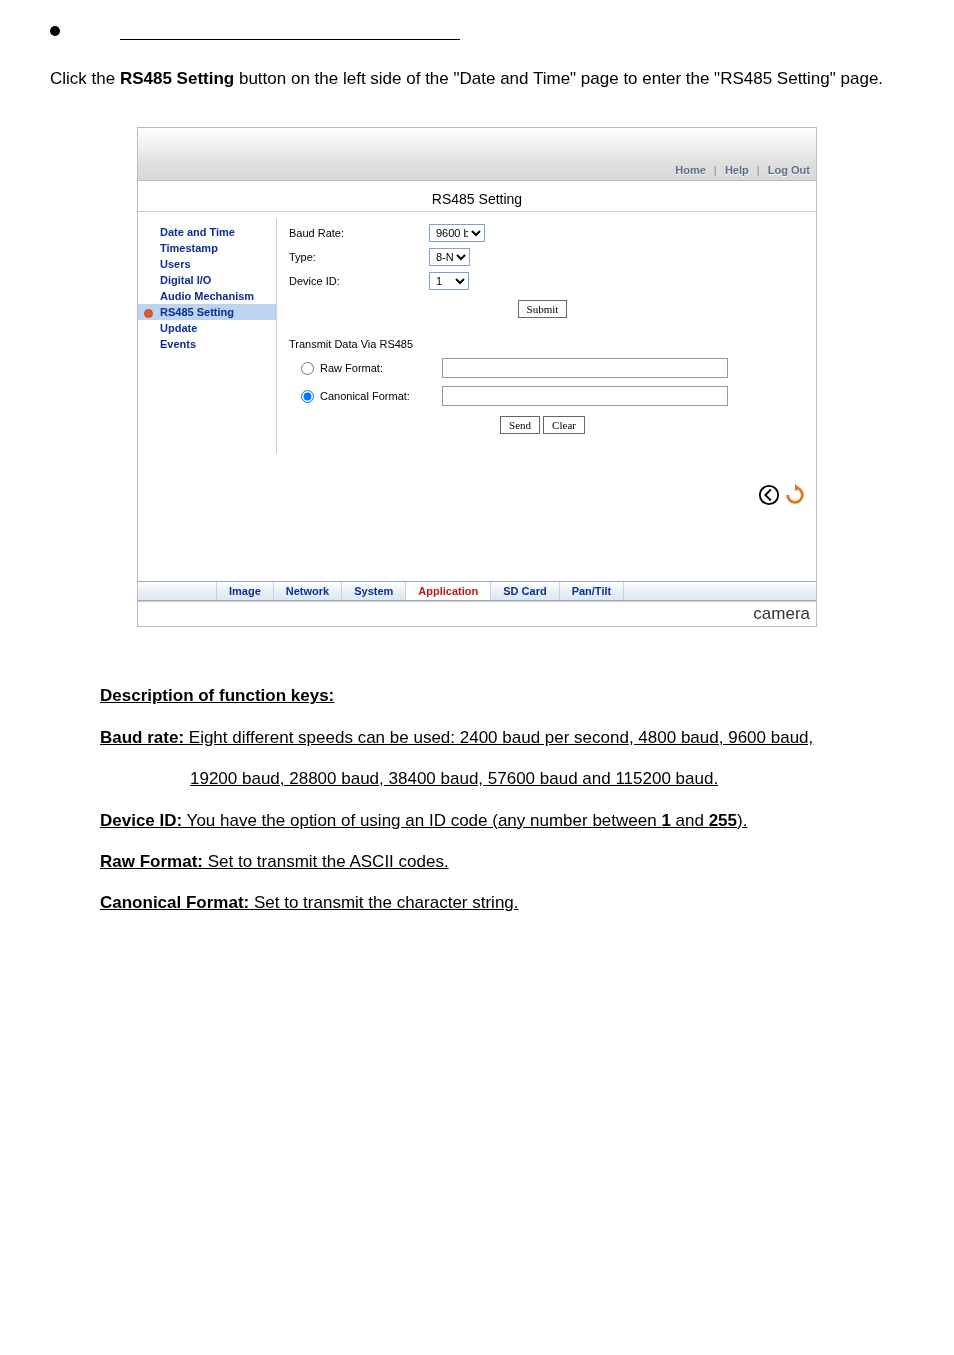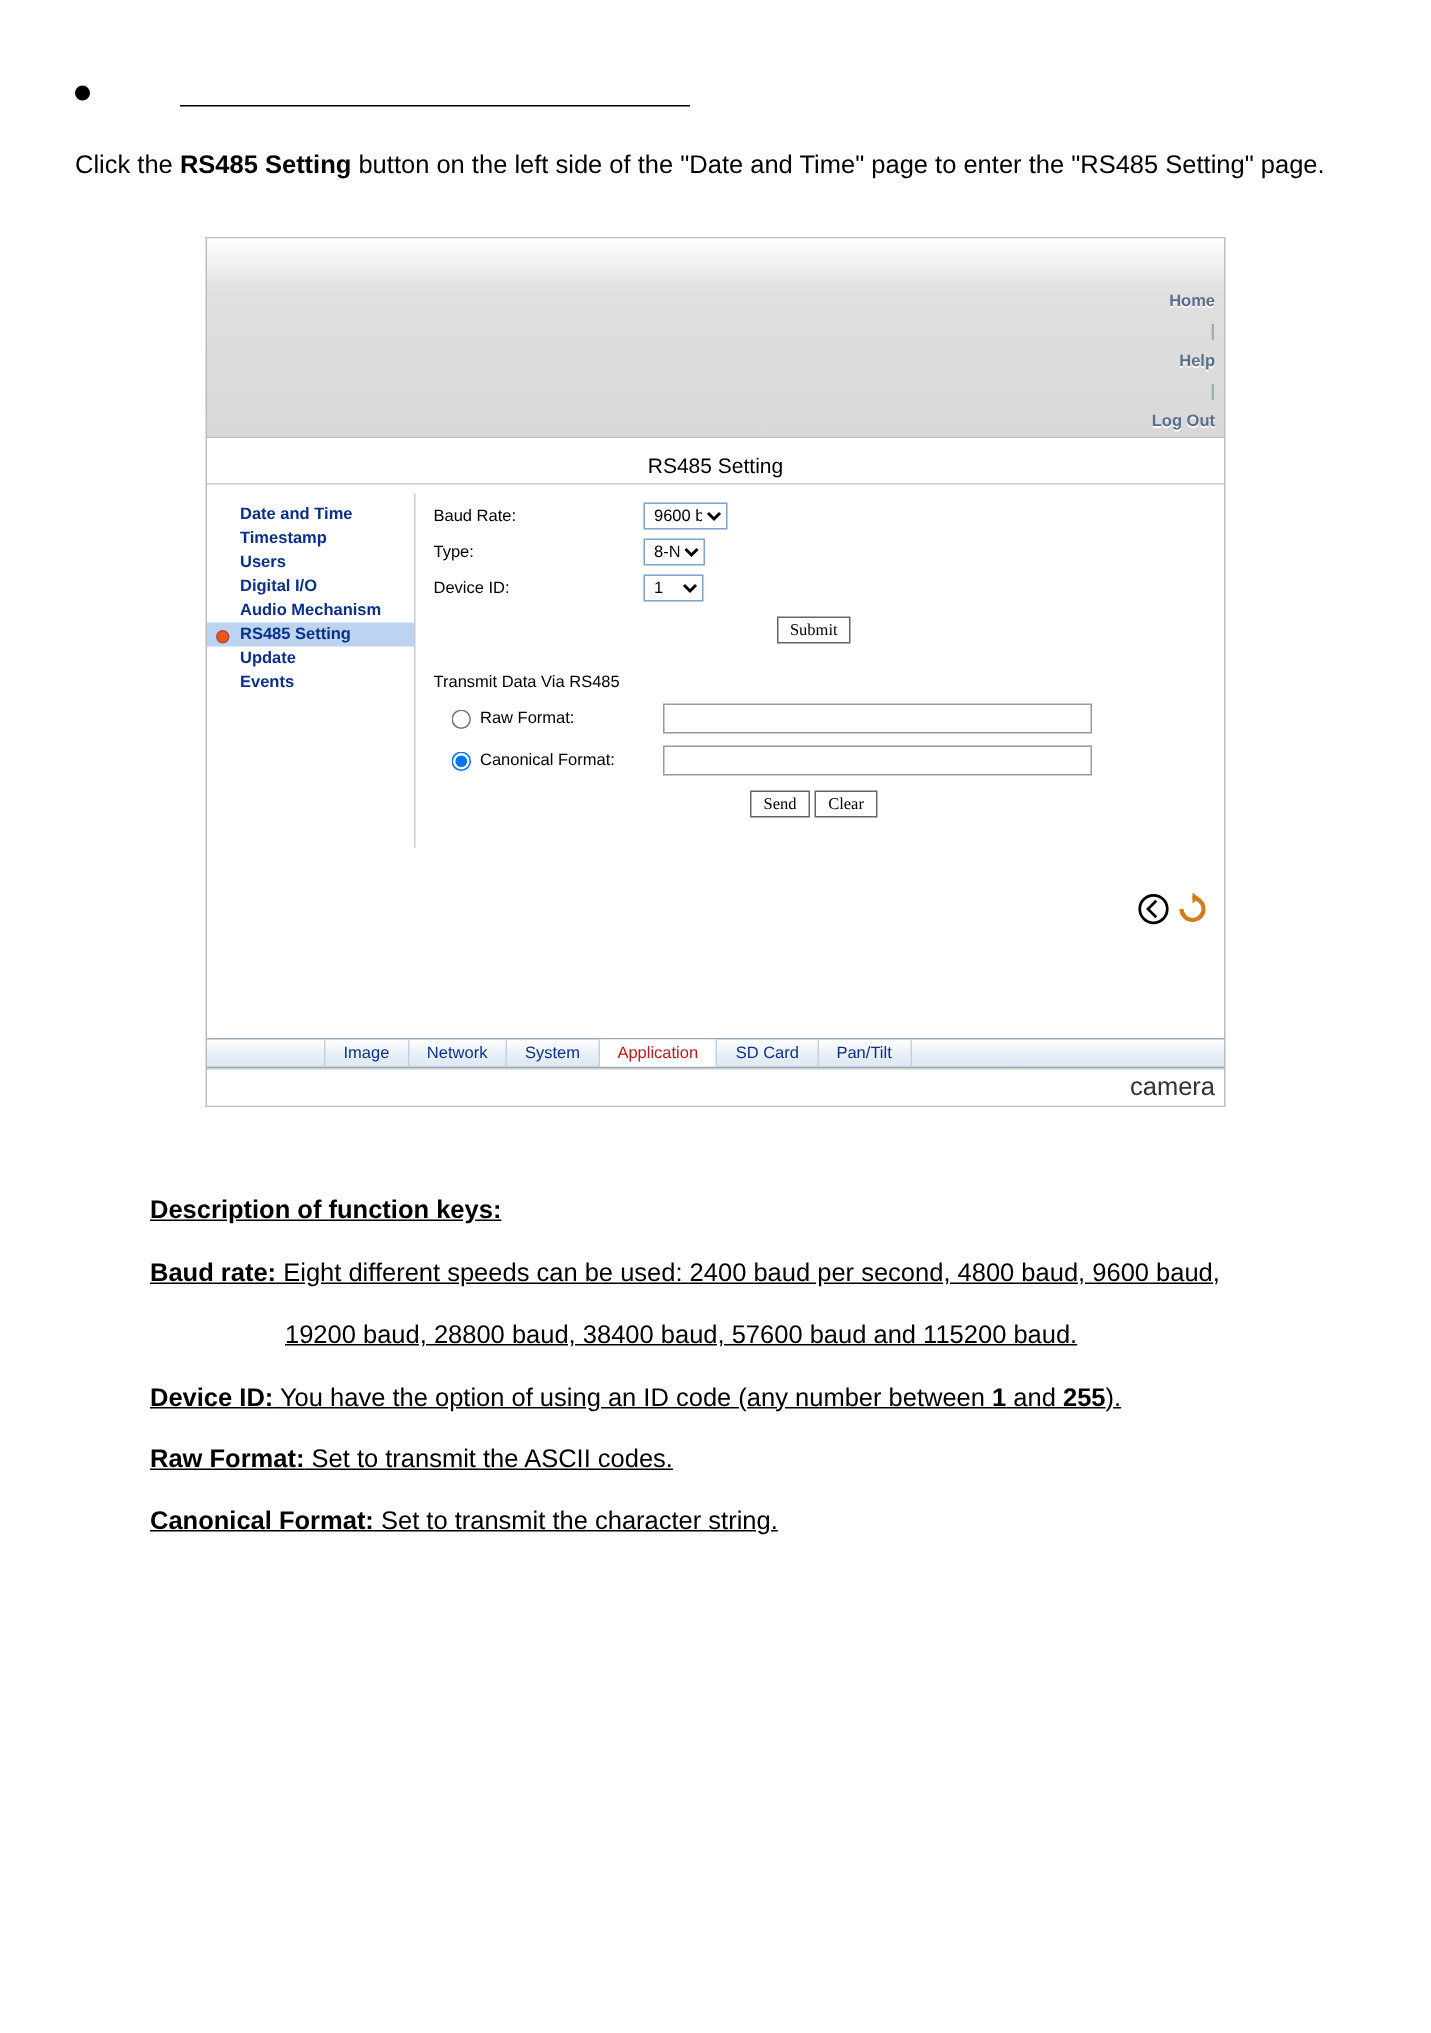--- a/index.html
+++ b/index.html
@@ -7,21 +7,21 @@
     padding: 0;
     font-family: Arial, Helvetica, sans-serif;
     font-size: 16px;
     color: #000;
     background: #fff;
   }
   .page {
     width: 954px;
     min-height: 1355px;
     margin: 0 auto;
-    padding: 57px 50px 0 50px;
+    padding: 26px 50px 0 50px;
     box-sizing: border-box;
   }
   .bullet-row {
     display: flex;
     align-items: flex-end;
     gap: 20px;
     margin-bottom: 20px;
   }
   .bullet-dot {
     width: 10px;
@@ -50,28 +50,27 @@
     border: 1px solid #bbb;
     background: #fff;
   }
   .ss-gradient-top {
     height: 34px;
     background: linear-gradient(to bottom, #fff 0%, #e8e8e8 80%, #e0e0e0 100%);
   }
   .ss-topbar {
     display: flex;
     justify-content: flex-end;
-    align-items: flex-end;
+    align-items: flex-start;
     gap: 8px;
     padding: 2px 6px 4px 6px;
     background: linear-gradient(to bottom, #e0e0e0, #d8d8d8);
     border-bottom: 1px solid #bbb;
     font-size: 11px;
     font-weight: bold;
-    flex-direction: column;
   }
   .toplink {
     color: #5a6d8a;
     text-shadow: 0 1px 0 #fff;
     text-decoration: none;
     cursor: pointer;
   }
   .topsep {
     color: #9aa;
   }
@@ -197,21 +196,21 @@
     display: flex;
     border-top: 1px solid #9ab;
     border-bottom: 1px solid #9ab;
     background: linear-gradient(to bottom, #fff, #e6eef7 60%, #dfe8f2);
     font-size: 11px;
   }
   .ss-tabs .tab {
     padding: 3px 12px;
     text-align: center;
     color: #0b2f8f;
-    font-weight: normal;
+    font-weight: bold;
     cursor: pointer;
     border-right: 1px solid #c4d2e0;
   }
   .ss-tabs .spacer1 {
     width: 78px;
     border-right: 1px solid #c4d2e0;
   }
   .ss-tabs .tab.active {
     background: #fff;
     color: #c01818;

